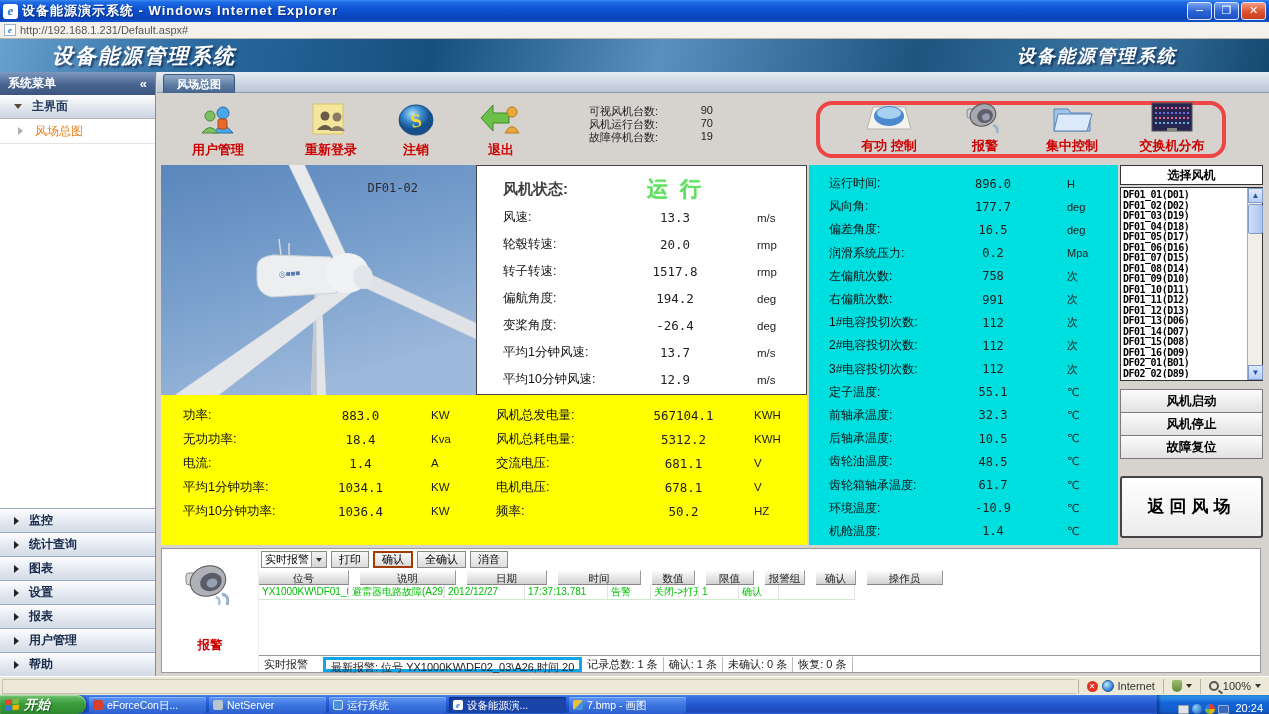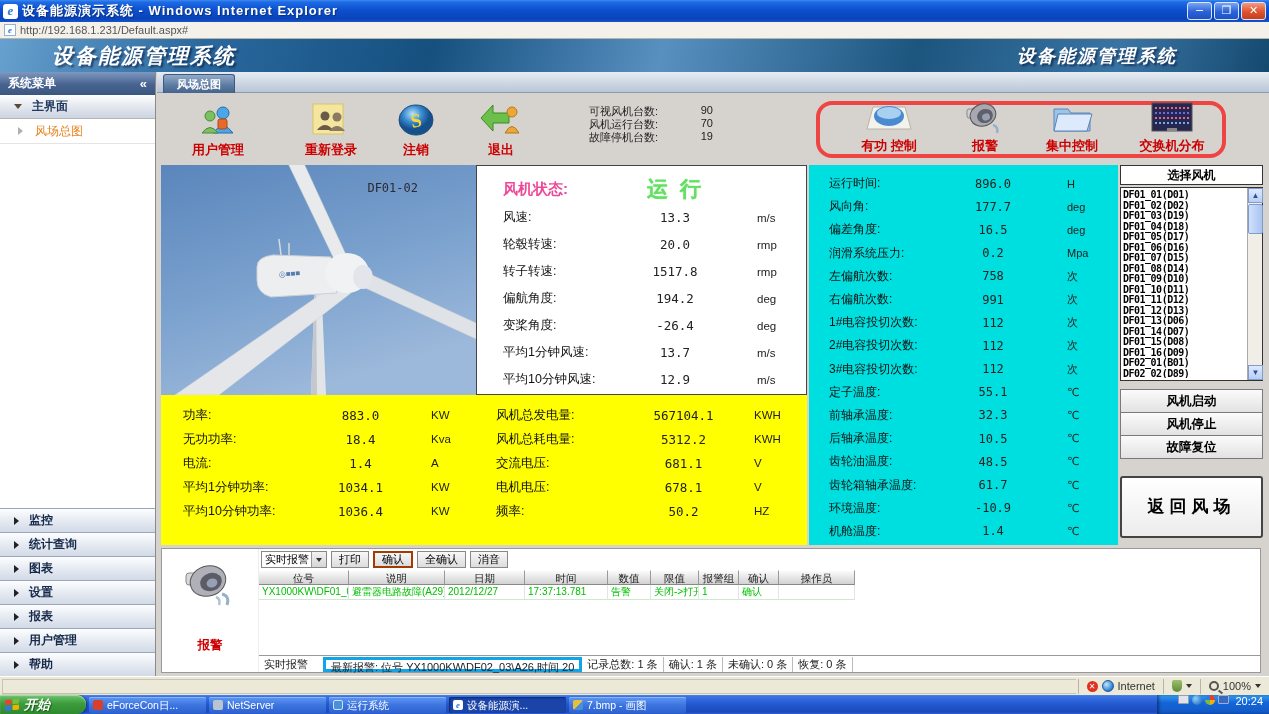--- a/index.html
+++ b/index.html
@@ -81,21 +81,21 @@
 
   
   .turbine { position:absolute; left:4px; top:93px; width:315px; height:230px; overflow:hidden; }
   .turbine svg { display:block; }
   .turbine .tlabel2 { position:absolute; right:58px; top:16px; color:#2b2b33; font-size:12px;
     font-family:"DejaVu Sans Mono",monospace; }
 
   .statuspanel { position:absolute; left:319px; top:93px; width:331px; height:230px; background:#fff;
     border:1px solid #444; padding-top:8px; }
   .sp-head { display:flex; align-items:center; height:30px; padding-left:26px; }
-  .sp-title { font-weight:bold; font-size:15px; color:#ec4899; flex:0 0 128px; }
+  .sp-title { font-weight:bold; font-size:15px; color:#404040; flex:0 0 128px; }
   .sp-state { color:#63e063; font-size:21px; font-weight:bold; letter-spacing:12px; margin-left:16px;
     text-shadow:0 0 1px #63e063; }
   .prow { display:flex; align-items:center; }
   .pl { font-size:12.5px; color:#111; }
   .pv { font-family:"DejaVu Sans Mono",monospace; font-size:12.5px; color:#222; text-align:center; }
   .pu { font-size:11.5px; color:#222; }
   .statuspanel .prow { height:27px; padding-left:26px; }
   .statuspanel .pl { flex:0 0 132px; }
   .statuspanel .pv { flex:0 0 80px; }
   .statuspanel .pu { margin-left:42px; }
@@ -151,21 +151,21 @@
   .alarm-toolbar { height:21px; flex:none; display:flex; align-items:center; gap:4px; padding:2px 2px; }
   .dd { position:relative; width:66px; height:17px; border:1px solid #888; background:#fff;
     font-size:11px; line-height:15px; padding-left:3px; cursor:pointer; }
   .dd-btn { position:absolute; right:0; top:0; width:15px; height:15px;
     background:linear-gradient(180deg,#f2f2f2,#d5d5d5); border-left:1px solid #999; }
   .dd-btn::after { content:""; position:absolute; left:4px; top:6px; border-left:3px solid transparent;
     border-right:3px solid transparent; border-top:4px solid #333; }
   .ab { height:17px; padding:0 7px; background:linear-gradient(180deg,#f8f8f8,#dcdcdc);
     border:1px solid #888; font-size:11px; line-height:15px; cursor:pointer; }
   .ab.primary { border:2px solid #a33c00; line-height:13px; }
-  .thead { display:flex; height:15px; flex:none; }
+  .thead { display:flex; height:15px; flex:none;gap:11px; }
   .thead::after { content:""; flex:1; background:#fff; }
   .th { background:linear-gradient(180deg,#fbfbfb,#d2d2d2); border-right:1px solid #999;
     border-top:1px solid #fff; border-bottom:1px solid #888; font-size:10.5px; color:#222;
     text-align:center; line-height:14px; flex:none; cursor:pointer; }
   .trow { display:flex; height:15px; flex:none; }
   .trow::after { content:""; flex:1; }
   .td { color:#00c000; font-size:10px; line-height:14px; padding-left:3px; flex:none;
     border-right:1px solid #e4e4e4; border-bottom:1px solid #cfe8cf; overflow:hidden; white-space:nowrap; }
   .th:nth-child(1),.td:nth-child(1){width:90px}
   .th:nth-child(2),.td:nth-child(2){width:96px}
@@ -213,21 +213,21 @@
   .startbtn .stxt { color:#fff; font-weight:bold; font-style:italic; font-size:13px;
     text-shadow:1px 1px 1px #1c5c1c; }
   .task { height:16px; width:117px; flex:none; margin-left:3px; margin-top:0; border-radius:2px;
     background:linear-gradient(180deg,#5f97f4,#3a72de 55%,#2f63cf); box-shadow:inset 0 1px 0 #8ab4f8;
     color:#fff; font-size:10.5px; line-height:16px; padding:0 4px; display:flex; align-items:center;
     gap:4px; overflow:hidden; white-space:nowrap; cursor:pointer; }
   .task.active { background:#1a44a8; box-shadow:inset 1px 1px 2px #0c2a70; }
   .task .tico { width:10px; height:10px; flex:none; border-radius:2px; }
   .tray { position:absolute; right:0; top:0; height:19px; width:112px;
     background:linear-gradient(180deg,#35a2f0,#1565d8 40%,#1159c4); box-shadow:inset 2px 0 3px rgba(0,0,40,.45);
-    display:flex; align-items:flex-start; justify-content:flex-end; gap:3px; padding-right:6px; }
+    display:flex; align-items:flex-end; justify-content:flex-end; gap:3px; padding-right:6px; }
   .tray .time { color:#fff; font-size:11px; margin-left:3px; }
   .tico-sq { width:11px; height:9px; border-radius:1px; }
 </style>
 </head>
 <body>
 
 <div class="screen">
 
   <div class="titlebar">
     <div class="ie-e">e</div>

